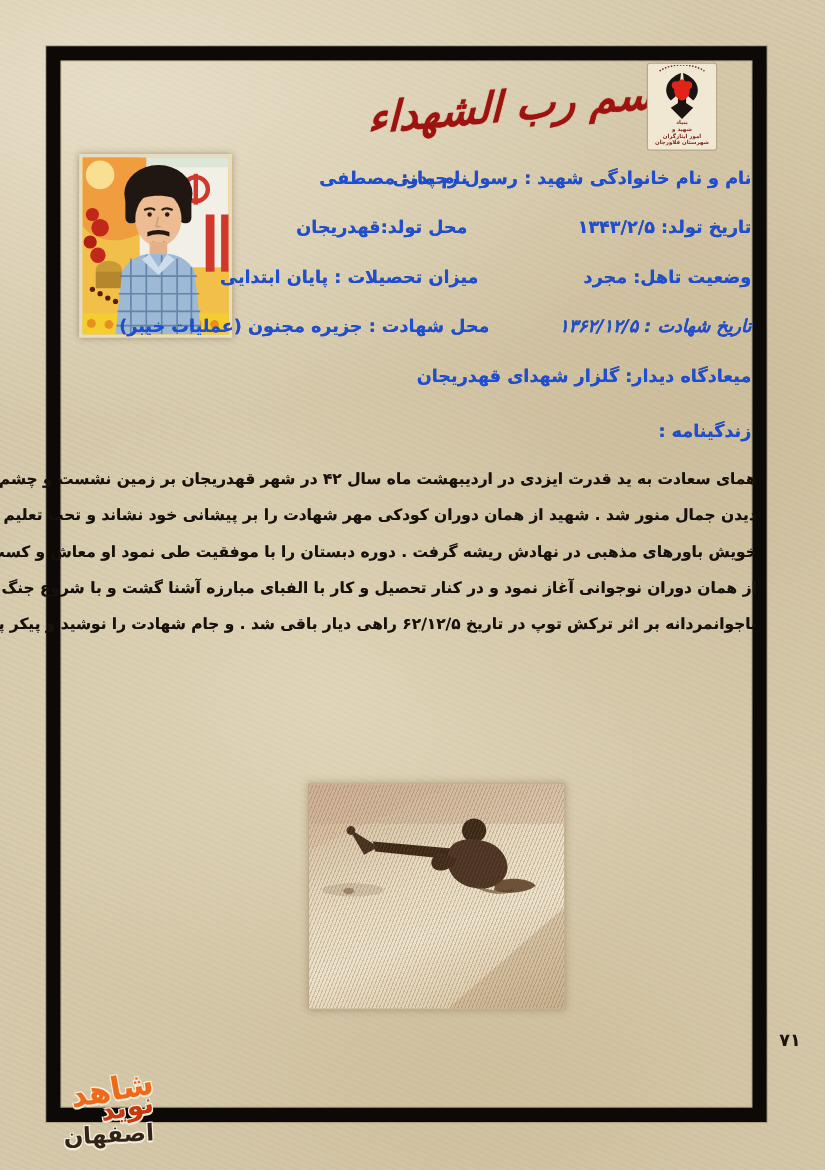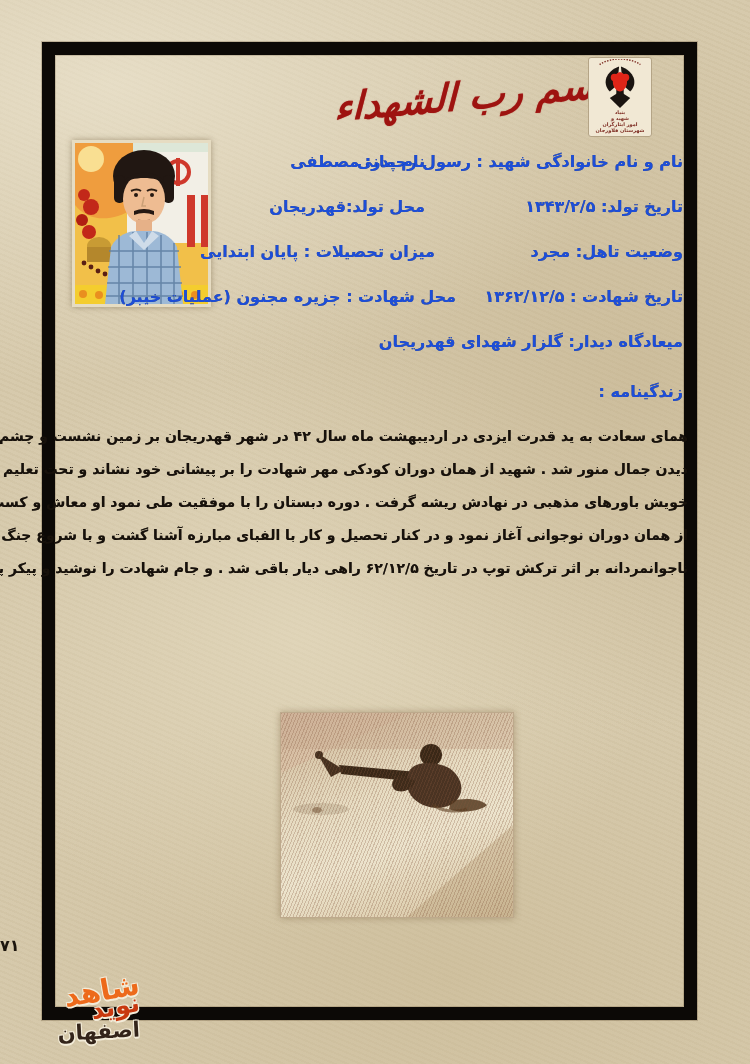--- a/index.html
+++ b/index.html
@@ -42,22 +42,22 @@
     position:absolute;white-space:nowrap;direction:rtl;
     font-weight:bold;font-size:16px;color:#1d4ed8;
     text-shadow:0 0 0.5px rgba(23,17,11,0.6);
   }
   .f-r1c1{top:152px;right:67px;text-align:right;}
   .f-r1c2{top:152px;right:325px;}
   .f-r2c1{top:197px;right:67px;}
   .f-r2c2{top:197px;right:325px;}
   .f-r3c1{top:242px;right:67px;}
   .f-r3c2{top:242px;right:315px;margin-left:11px;}
-  .f-r4c1{top:287px;right:67px;}
-  .f-r4c2{top:287px;right:294px;}
+  .f-r4c1{top:287px;right:67px;font-style:italic;}
+  .f-r4c2{top:287px;right:305px;}
   .f-r5c1{top:332px;right:67px;}
   .bio-label{top:382px;right:67px;}
   .bio{
     position:absolute;left:62px;right:62px;top:421px;direction:rtl;
     font-weight:bold;font-size:14px;color:#17110b;
   }
   .bio .line{
     height:33px;line-height:30px;white-space:nowrap;
     text-align:justify;text-align-last:justify;
     text-shadow:0 0 0.5px rgba(23,17,11,0.6);
@@ -70,21 +70,21 @@
     overflow:hidden;
   }
   .warphoto svg{position:absolute;left:0;top:0;}
   .scanlines{
     position:absolute;left:0;top:0;right:0;bottom:0;
     background:repeating-linear-gradient(112deg,
       rgba(130,85,60,0.28) 0px, rgba(130,85,60,0.28) 1px,
       rgba(255,255,255,0) 1px, rgba(255,255,255,0) 3px);
   }
   .pageno{
-    position:absolute;top:936px;left:0;right:22px;text-align:left;
+    position:absolute;top:936px;left:0;right:22px;text-align:right;
     font-size:16px;font-weight:bold;color:#1c150d;
   }
   .watermark{position:absolute;left:0;top:976px;width:140px;z-index:5;}
   .wm{display:block;font-weight:bold;direction:rtl;white-space:nowrap;
     text-shadow:-1px -1px 0 #f3ecd9,1px -1px 0 #f3ecd9,-1px 1px 0 #f3ecd9,1px 1px 0 #f3ecd9,0 2px 0 #f3ecd9;}
   .wm1{color:#ed6a1b;font-size:29px;margin-left:34px;transform:rotate(-10deg);}
   .wm2{color:#c8380e;font-size:25px;margin-left:46px;margin-top:-14px;transform:rotate(-10deg);}
   .wm3{color:#33241a;font-size:21px;margin-left:4px;margin-top:-4px;transform:rotate(-3deg);}
 </style>
 </head>

